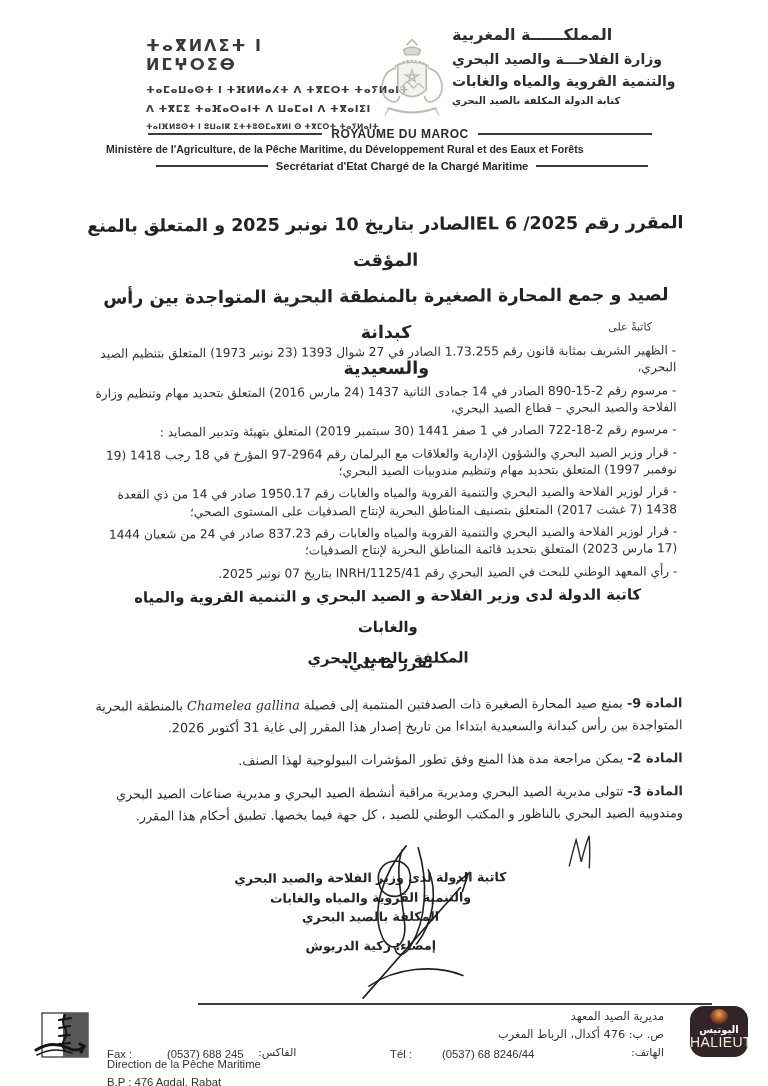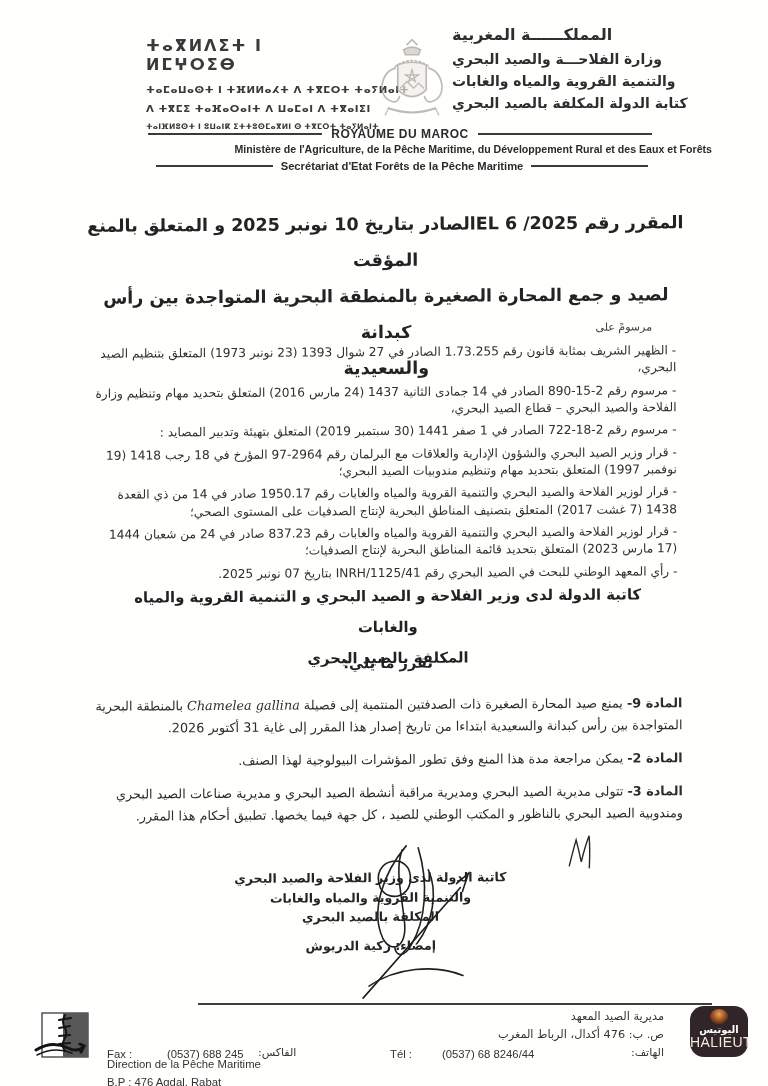--- a/index.html
+++ b/index.html
@@ -10,27 +10,27 @@
   .tifinagh{position:absolute;left:146px;top:36px;width:214px;color:#3a3a3a;
             font-family:"DejaVu Sans",sans-serif;}
   .tif1{font-size:16px;font-weight:bold;letter-spacing:2px;margin-bottom:10px;}
   .tif2,.tif3{font-size:10.2px;font-weight:bold;letter-spacing:.5px;margin-bottom:8px;white-space:nowrap;}
   .tif4{font-size:7.6px;font-weight:bold;letter-spacing:.2px;white-space:nowrap;}
   .emblem{position:absolute;left:370px;top:38px;opacity:.65;}
   .arabic-head{position:absolute;right:14px;top:22px;width:302px;text-align:left;
                direction:rtl;font-weight:bold;color:#2e2e2e;}
   .ar-h1{font-size:16px;line-height:1.6;}
   .ar-h2,.ar-h3{font-size:14px;line-height:1.6;}
-  .ar-h4{font-size:14px;line-height:1.7;}
+  .ar-h4{font-size:10px;line-height:1.7;}
   .royaume-row{position:absolute;left:148px;right:116px;top:127px;display:flex;align-items:center;
                font-family:"Liberation Sans",sans-serif;font-weight:bold;font-size:12px;
                letter-spacing:.5px;color:#2b2b2b;}
   .royaume-row .rule{flex:1;border-top:2.5px solid #3b3b3b;}
   .royaume-row .txt{margin:0 9px;white-space:nowrap;}
-  .ministere{position:absolute;left:112px;right:56px;top:143px;text-align:right;
+  .ministere{position:absolute;left:106px;right:56px;top:143px;text-align:left;
              font-family:"Liberation Sans",sans-serif;font-weight:bold;font-size:10.6px;color:#2b2b2b;}
   .secretariat-row{position:absolute;left:156px;right:120px;top:160px;display:flex;align-items:center;
              font-family:"Liberation Sans",sans-serif;font-weight:bold;font-size:11.2px;color:#2b2b2b;}
   .secretariat-row .rule{flex:1;border-top:2.5px solid #3b3b3b;}
   .secretariat-row .txt{margin:0 8px;white-space:nowrap;}
   
   .doc-main{position:absolute;left:0;top:0;width:768px;transform:rotate(-0.35deg);}
   .title-block{position:absolute;left:80px;right:80px;top:206px;text-align:center;direction:rtl;
                font-weight:bold;font-size:17.5px;line-height:36px;color:#232323;}
   .based-on{position:absolute;right:118px;top:322px;direction:rtl;font-size:11px;color:#3a3a3a;}
@@ -120,33 +120,33 @@
   <div class="royaume-row">
     <span class="rule"></span>
     <span class="txt">ROYAUME DU MAROC</span>
     <span class="rule"></span>
   </div>
 
   <div class="ministere">Ministère de l'Agriculture, de la Pêche Maritime, du Développement Rural et des Eaux et Forêts</div>
 
   <div class="secretariat-row">
     <span class="rule"></span>
-    <span class="txt">Secrétariat d'Etat Forêts de la Pêche Maritime</span>
+    <span class="txt">Secrétariat d'Etat Chargé de la Chargé Maritime</span>
     <span class="rule"></span>
   </div>
 
   <div class="doc-main">
 
     <div class="title-block">
       <div>المقرر رقم EL 6 /2025الصادر بتاريخ 10 نونبر 2025 و المتعلق بالمنع المؤقت</div>
       <div>لصيد و جمع المحارة الصغيرة بالمنطقة البحرية المتواجدة بين رأس كبدانة</div>
       <div>والسعيدية</div>
     </div>
 
-    <div class="based-on">مرسومً على</div>
+    <div class="based-on">كاتبةً على</div>
 
     <div class="references">
       <p>- الظهير الشريف بمثابة قانون رقم 1.73.255 الصادر في 27 شوال 1393 (23 نونبر 1973) المتعلق بتنظيم الصيد البحري،</p>
       <p>- مرسوم رقم 2-15-890 الصادر في 14 جمادى الثانية 1437 (24 مارس 2016) المتعلق بتحديد مهام وتنظيم وزارة الفلاحة والصيد البحري – قطاع الصيد البحري،</p>
       <p>- مرسوم رقم 2-18-722 الصادر في 1 صفر 1441 (30 سبتمبر 2019) المتعلق بتهيئة وتدبير المصايد :</p>
       <p>- قرار وزير الصيد البحري والشؤون الإدارية والعلاقات مع البرلمان رقم 2964-97 المؤرخ في 18 رجب 1418 (19 نوفمبر 1997) المتعلق بتحديد مهام وتنظيم مندوبيات الصيد البحري؛</p>
       <p>- قرار لوزير الفلاحة والصيد البحري والتنمية القروية والمياه والغابات رقم 1950.17 صادر في 14 من ذي القعدة 1438 (7 غشت 2017) المتعلق بتصنيف المناطق البحرية لإنتاج الصدفيات على المستوى الصحي؛</p>
       <p>- قرار لوزير الفلاحة والصيد البحري والتنمية القروية والمياه والغابات رقم 837.23 صادر في 24 من شعبان 1444 (17 مارس 2023) المتعلق بتحديد قائمة المناطق البحرية لإنتاج الصدفيات؛</p>
       <p class="ref-last">- رأي المعهد الوطني للبحث في الصيد البحري رقم INRH/1125/41 بتاريخ 07 نونبر 2025.</p>
     </div>

